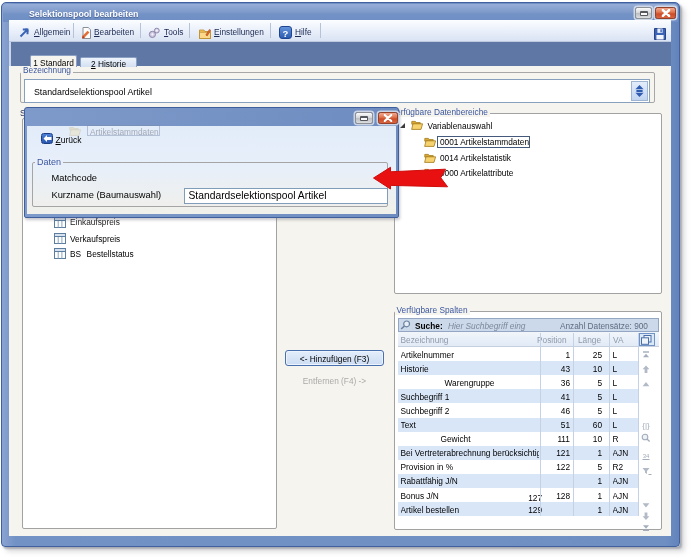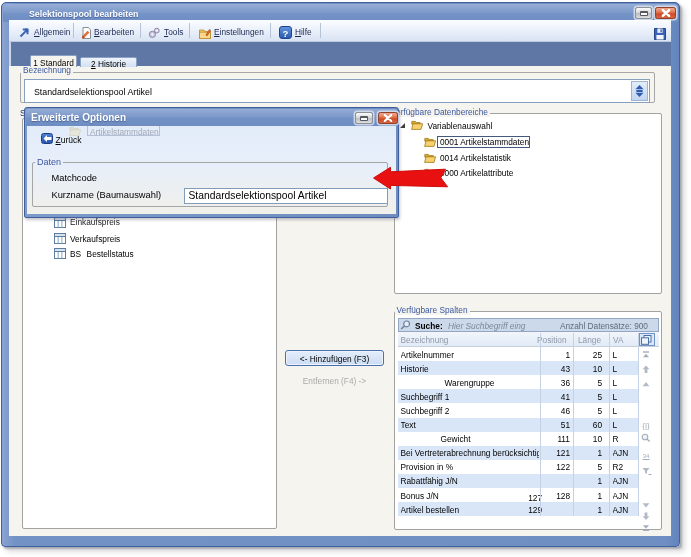--- a/index.html
+++ b/index.html
@@ -315,23 +315,20 @@
     <svg class="ticon" style="top:511.5px" width="12" height="9" viewBox="0 0 12 9">
       <path d="M6 8 L9.4 4.2 H7.4 V0.5 H4.6 V4.2 H2.6 Z" fill="#b2bac7"></path>
     </svg>
     <svg class="ticon" style="top:522.5px" width="12" height="9" viewBox="0 0 12 9">
       <path d="M6 5.8 L9 2.2 h-6 Z" fill="#a3adbb"></path>
       <path d="M3 7.3 h6" stroke="#a3adbb" stroke-width="1.4"></path>
     </svg>
   </div>
 
 <div id="dlg">
-  <div id="dlgtitle">
-      <span>Erweiterte Optionen</span>
-    </div>
   <svg class="abs" style="left:44px; top:18px; opacity:.22; z-index:2;" width="12" height="10" viewBox="0 0 15 12">
       <path d="M1 1.5 h4.5 l1 1.5 h5 v2 H1 z" fill="#dda92e" stroke="#a1791b"></path>
       <path d="M2.5 4.5 h12 l-2 7 H0.8 z" fill="#f7d370" stroke="#a1791b"></path>
     </svg>
   <div class="abs" style="left:62px; top:17px; width:73px; height:11px; border:1px solid rgba(70,90,130,.3); background:rgba(235,240,248,.2); z-index:2; overflow:hidden;">
       <span style="position:absolute; left:2px; top:1px; font-size:8.3px; color:rgba(25,30,45,.35); white-space:nowrap;">Artikelstammdaten</span>
     </div>
   <div class="capbtn btn-rest" style="left:330px; top:3.5px; width:18px;">
       <div class="g"></div>
     </div>

